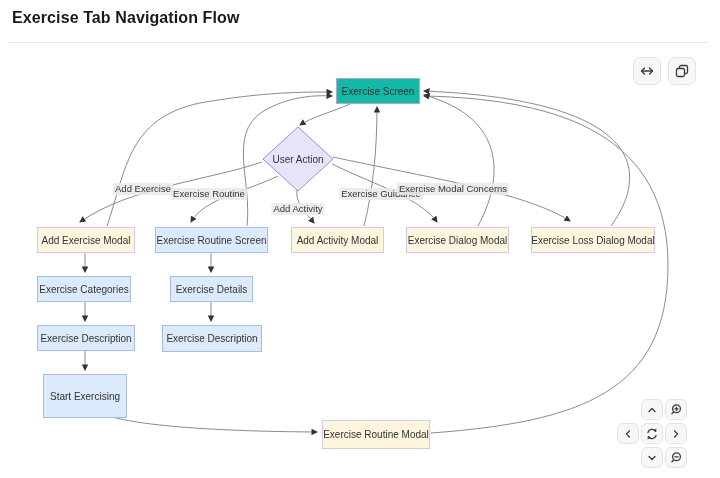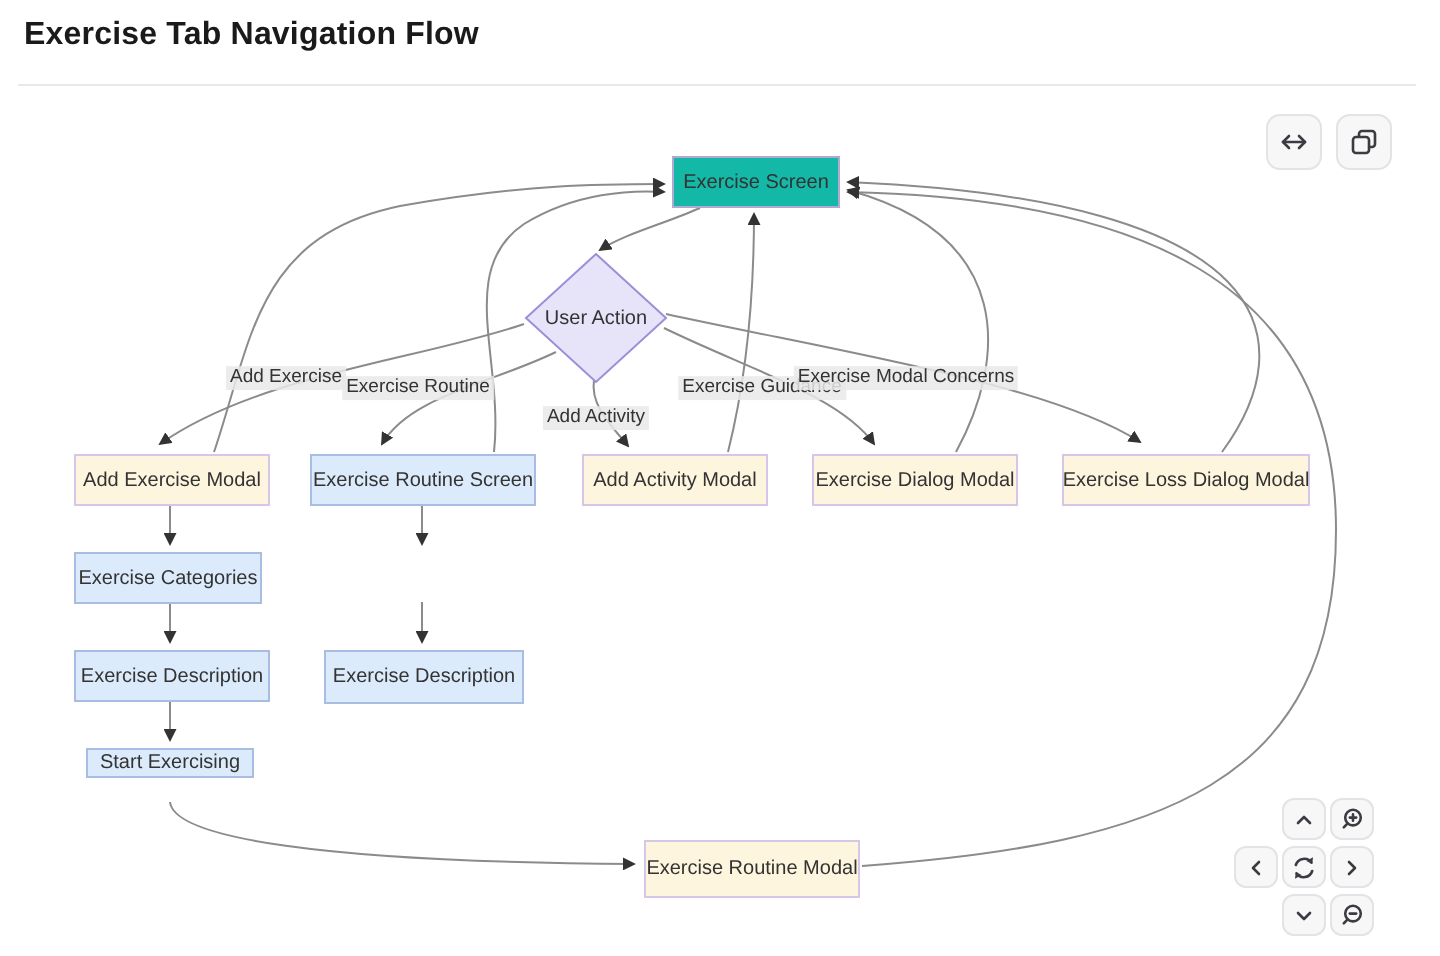--- a/index.html
+++ b/index.html
@@ -99,23 +99,24 @@
   <div class="node green" style="left:336px;top:78px;width:84px;height:26px">Exercise Screen</div>
   <div class="node plain" style="left:263px;top:148px;width:70px;height:22px">User Action</div>
 
   <div class="node cream" style="left:37px;top:227px;width:98px;height:26px">Add Exercise Modal</div>
   <div class="node blue" style="left:155px;top:227px;width:113px;height:26px">Exercise Routine Screen</div>
   <div class="node cream" style="left:406px;top:227px;width:103px;height:26px">Exercise Dialog Modal</div>
   <div class="node cream" style="left:291px;top:227px;width:93px;height:26px">Add Activity Modal</div>
   <div class="node cream" style="left:531px;top:227px;width:124px;height:26px">Exercise Loss Dialog Modal</div>
 
   <div class="node blue" style="left:37px;top:276px;width:94px;height:26px">Exercise Categories</div>
+  <div class="node blue" style="left:170px;top:276px;width:83px;height:26px">Exercise Details</div>
   <div class="node blue" style="left:37px;top:325px;width:98px;height:26px">Exercise Description</div>
   <div class="node blue" style="left:162px;top:325px;width:100px;height:27px">Exercise Description</div>
-  <div class="node blue" style="left:43px;top:374px;width:84px;height:15px">Start Exercising</div>
+  <div class="node blue" style="left:43px;top:374px;width:84px;height:44px">Start Exercising</div>
   <div class="node cream" style="left:322px;top:420px;width:108px;height:29px">Exercise Routine Modal</div>
 
   <div class="edge-label" style="left:143px;top:189px">Add Exercise</div>
   <div class="edge-label" style="left:209px;top:194px">Exercise Routine</div>
   <div class="edge-label" style="left:298px;top:209px">Add Activity</div>
   <div class="edge-label" style="left:381px;top:194px">Exercise Guidance</div>
   <div class="edge-label" style="left:453px;top:189px">Exercise Modal Concerns</div>
 </div>
 
 <button class="ctl" style="left:633px;top:57px;width:28px;height:28px">

